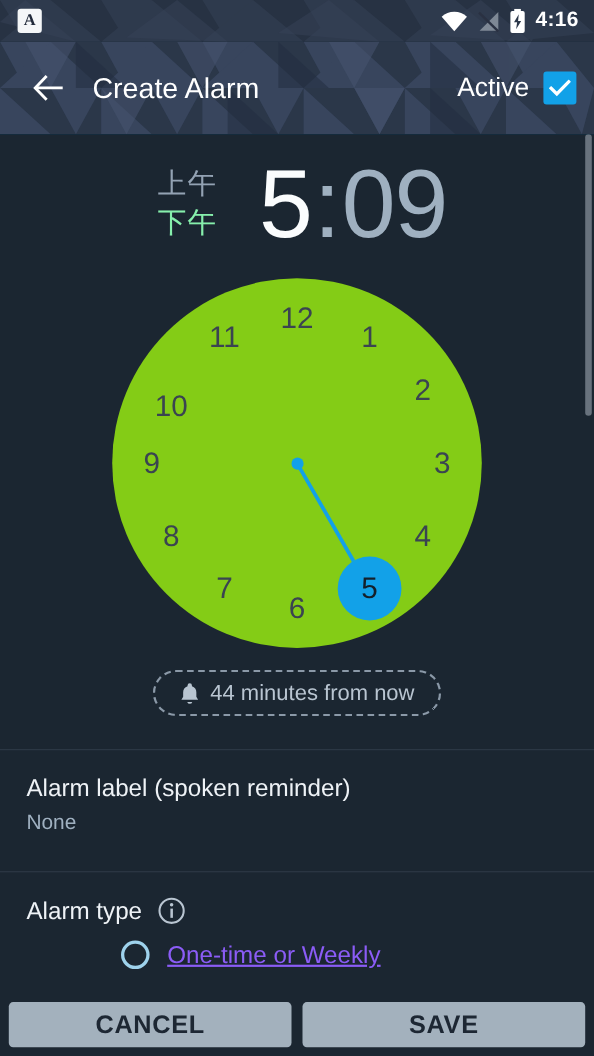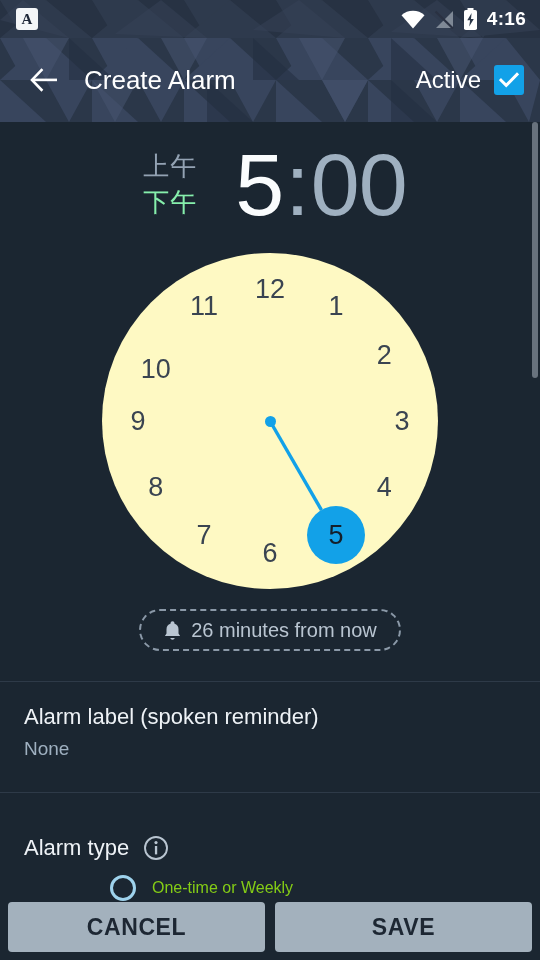--- a/index.html
+++ b/index.html
@@ -77,21 +77,21 @@
   .bigtime{ display:flex; align-items:baseline; line-height:1; }
   .bigtime span{ font-size:88px; font-weight:300; letter-spacing:-1px; cursor:pointer; }
   .t-hour{ color:#fafcfd; }
   .t-colon{ color:#9fb0c0; margin:0 2px; }
   .t-min{ color:#9fb0c0; }
 
   
   .clockwrap{ position:relative; height:368px; }
   .clock{
     position:absolute; left:50%; top:6px; transform:translateX(-50%);
-    width:336px; height:336px; border-radius:50%; background:#fef9c3;
+    width:336px; height:336px; border-radius:50%; background:#84cc16;
   }
   .tick{
     position:absolute; width:44px; height:34px; margin-left:-22px; margin-top:-17px;
     display:flex; align-items:center; justify-content:center;
     font-size:27px; color:#3a4451; cursor:pointer;
   }
   .tick.sel{
     width:58px;height:58px;margin-left:-29px;margin-top:-29px;border-radius:50%;
     background:#12a1e8; color:#14202b; font-size:27px;
   }
@@ -107,34 +107,34 @@
     border:2px dashed #8b99a8; border-radius:26px; height:42px;
     display:flex; align-items:center; gap:9px; padding:0 22px; cursor:pointer;
   }
   .chip-text{ color:#b9c5d1; font-size:20px; }
 
   
   .divider{ height:1px; background:#2e3a48; margin-top:30px; }
   .row{ padding:22px 36px 18px 24px; }
   .row-title{ color:#eef2f6; font-size:22px; }
   .row-sub{ color:#9fb0c0; font-size:19px; margin-top:8px; }
-  .row-title-inline{ display:flex; align-items:flex-start; gap:14px;margin-top:20px; }
+  .row-title-inline{ display:flex; align-items:flex-start; gap:14px; }
 
   .infoicon{ width:26px;height:26px; display:block; cursor:pointer; }
 
   .radio-row{ display:flex; align-items:center; gap:16px; padding:14px 24px 0 110px; }
   .radio{
     width:26px;height:26px;border-radius:50%;border:3px solid #9ed2ec;
     flex:none; cursor:pointer;
   }
-  .radio-label{ color:#84cc16; font-size:16px; }
+  .radio-label{ color:#8b5cf6; font-size:22px;text-decoration:underline; }
 
   
   .btnbar{
-    position:absolute; left:0; bottom:8px; width:540px; height:50px;
+    position:absolute; left:0; bottom:8px; width:540px; height:41px;
     display:flex; gap:10px; padding:0 8px; z-index:8;
   }
   .btn{
     flex:1; background:#a3b1bd; border-radius:4px; border:none;
     display:flex; align-items:center; justify-content:center;
     color:#1d2733; font-size:23px; font-weight:bold; letter-spacing:.6px;
     cursor:pointer; font-family:"Liberation Sans", sans-serif;
   }
 </style>
 </head>
@@ -257,21 +257,21 @@
     <div class="scrollbar"></div>
 
     <div class="timehead">
       <div class="ampm">
         <div class="am">上午</div>
         <div class="pm">下午</div>
       </div>
       <div class="bigtime">
         <span class="t-hour">5</span>
         <span class="t-colon">:</span>
-        <span class="t-min">00</span>
+        <span class="t-min">09</span>
       </div>
     </div>
 
     <div class="clockwrap">
       <div class="clock" id="clockface">
         <svg class="hand" viewBox="0 0 336 336">
           <line id="handline" x1="168" y1="168" x2="219.5" y2="257.20061658979716" stroke="#12a1e8" stroke-width="3.4"></line>
         </svg>
         <div class="hub"></div>
       <div class="tick" style="left: 168px; top: 36px;">12</div>
@@ -288,21 +288,21 @@
           <div class="tick" style="left: 102px; top: 53.6846px;">11</div>
         </div>
     </div>
 
     <div class="chipwrap">
       <div class="chip">
         <svg width="19" height="21" viewBox="0 0 19 21">
           <path d="M9.5 1.2 a2 2 0 0 1 2 2 v0.6 a5.8 5.8 0 0 1 4 5.5 v4.2 l1.6 2.6 h-15.2 l1.6-2.6 v-4.2 a5.8 5.8 0 0 1 4-5.5 v-0.6 a2 2 0 0 1 2-2 z" fill="#b9c5d1"></path>
           <path d="M7.2 18.1 a2.4 2.4 0 0 0 4.6 0 z" fill="#b9c5d1"></path>
         </svg>
-        <div class="chip-text">26 minutes from now</div>
+        <div class="chip-text">44 minutes from now</div>
       </div>
     </div>
 
     <div class="divider"></div>
     <div class="row">
       <div class="row-title">Alarm label (spoken reminder)</div>
       <div class="row-sub">None</div>
     </div>
     <div class="divider" style="margin-top:14px"></div>
 

